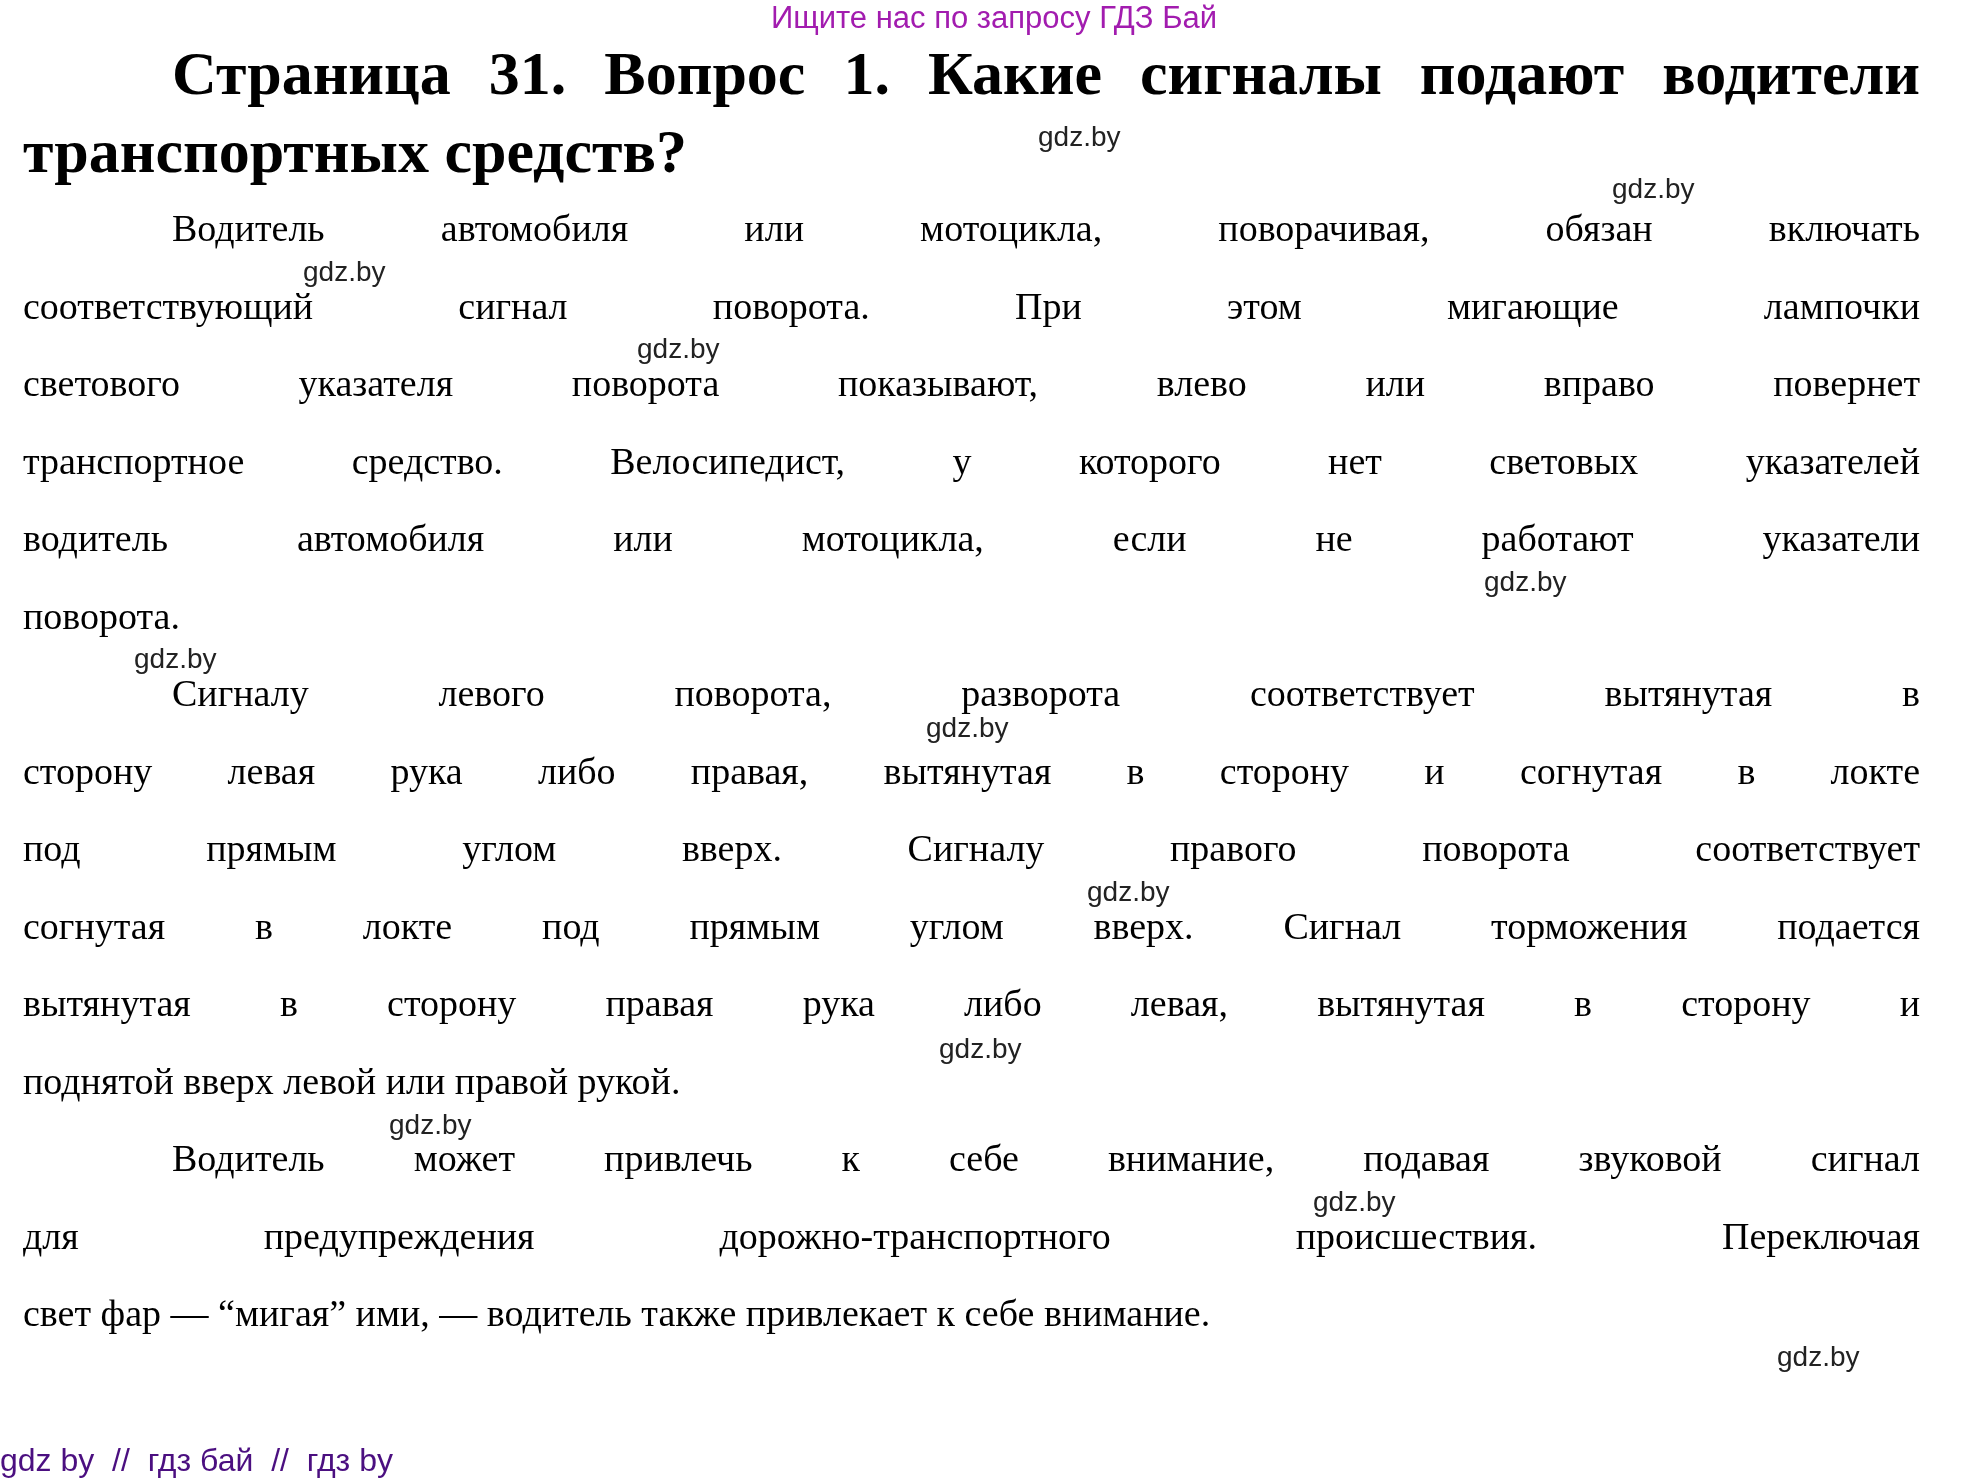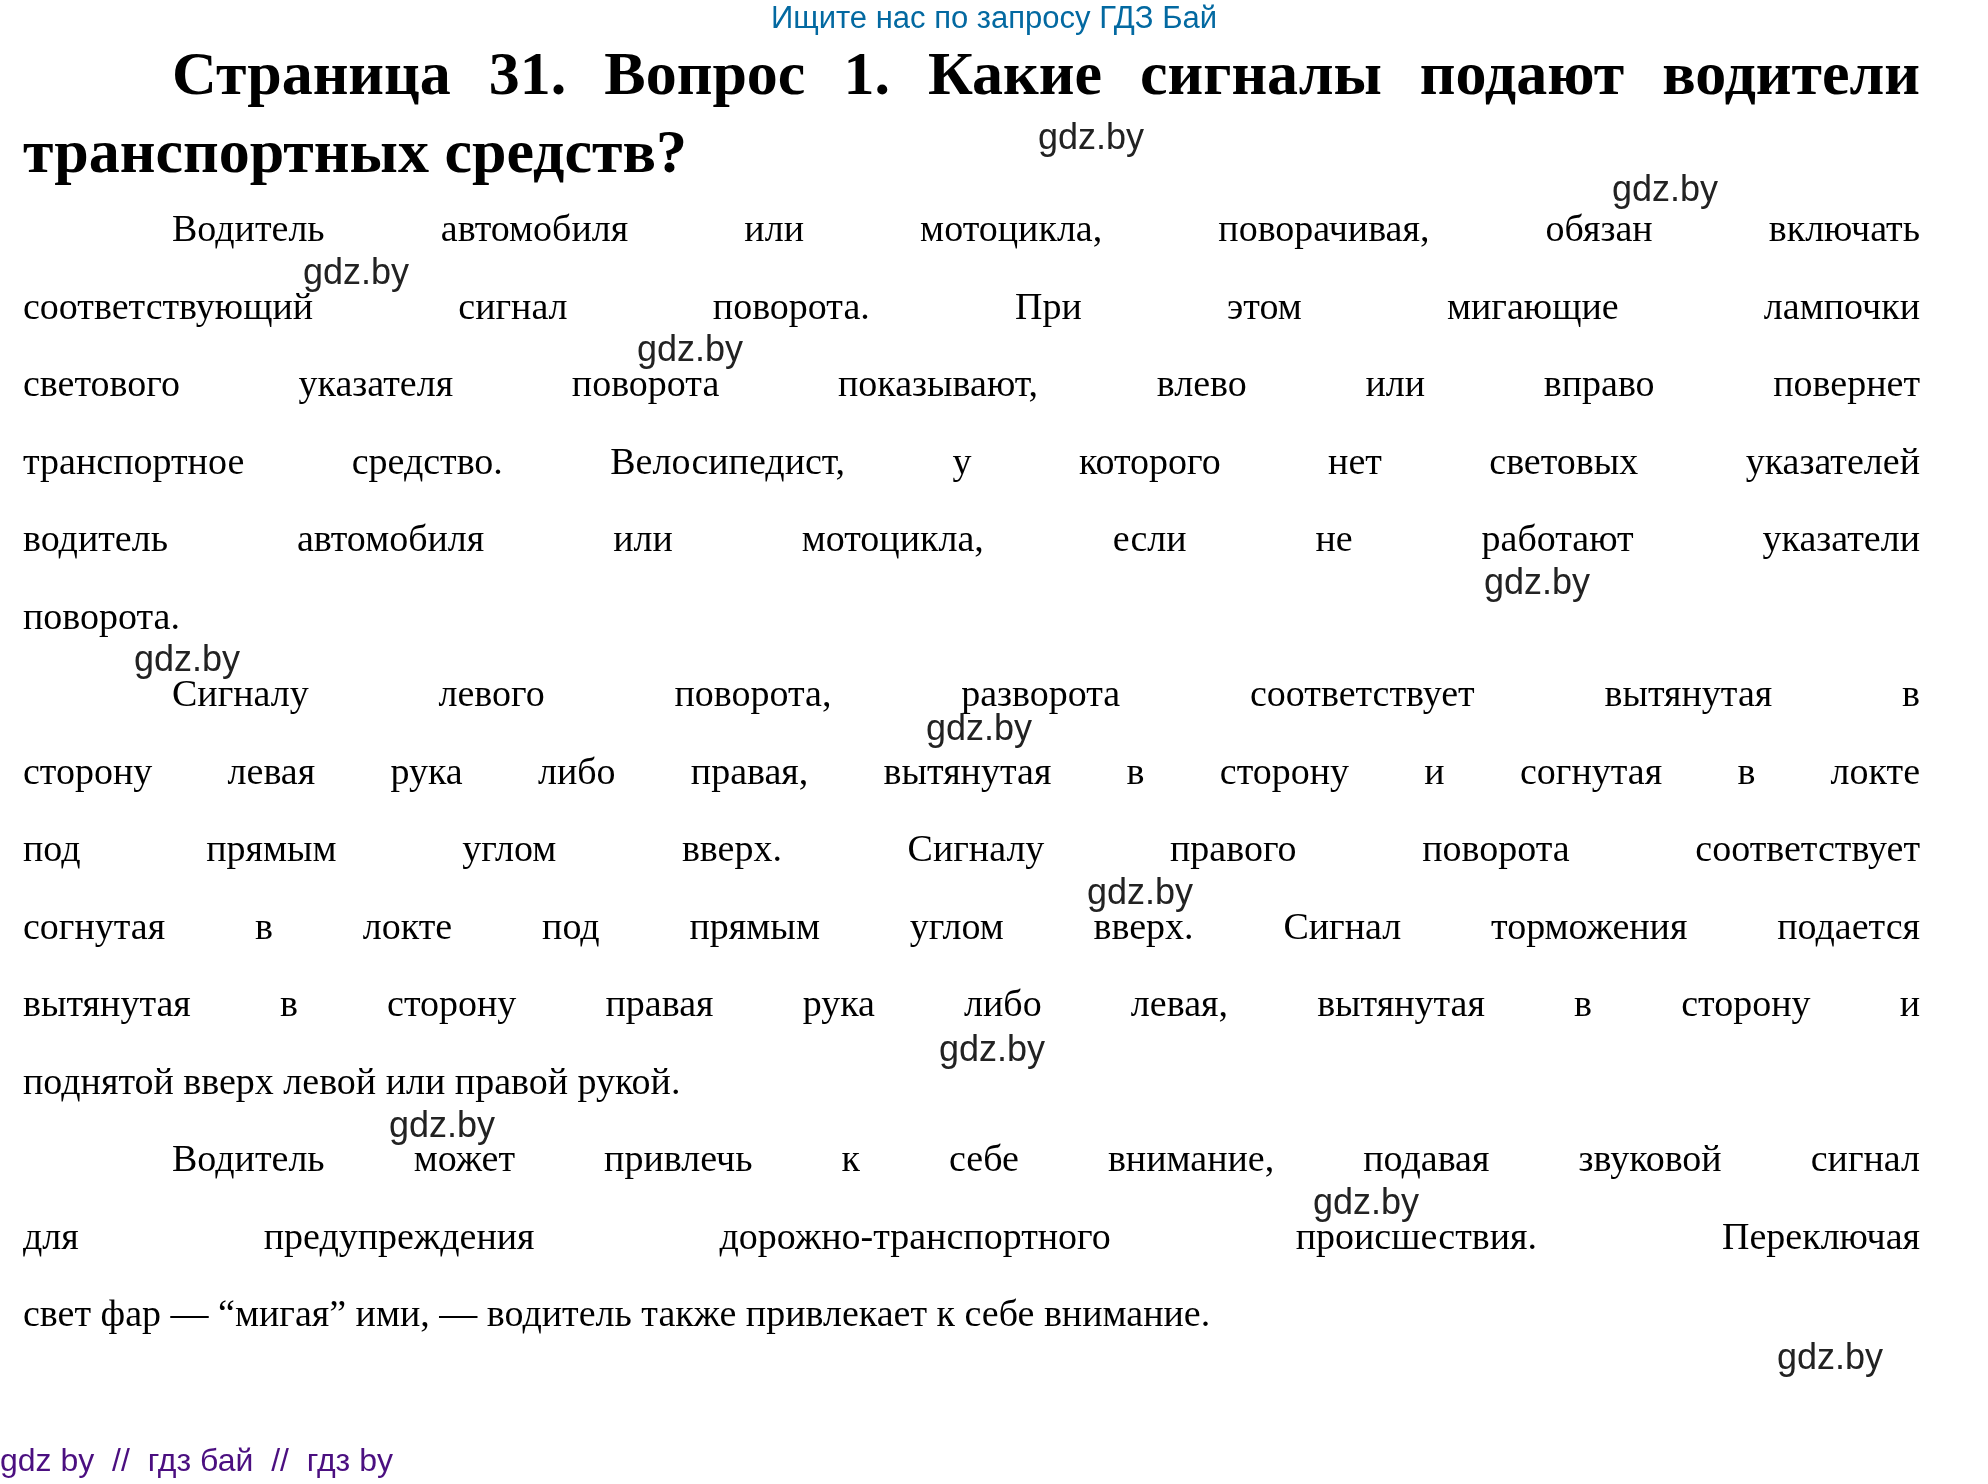--- a/index.html
+++ b/index.html
@@ -1,41 +1,41 @@
 <!DOCTYPE html>
 <html><head>
 <meta charset="utf-8">
 <style>
   html, body { margin: 0; padding: 0; background: #ffffff; }
   body { width: 1988px; height: 1484px; position: relative; overflow: hidden; }
   .header-note {
     position: absolute; left: 0; width: 1988px; top: 0; height: 36px;
     text-align: center; font-family: "Liberation Sans", sans-serif;
-    font-size: 31px; line-height: 36px; color: #0369a1;
+    font-size: 31px; line-height: 36px; color: #a21caf;
   }
   .footer-note {
     position: absolute; left: 0; width: 1988px; top: 1440px; height: 40px;
     text-align: left; font-family: "Liberation Sans", sans-serif;
     font-size: 32px; line-height: 40px; color: #4b0f80; white-space: pre;
   }
   .text-block {
     position: absolute; left: 23px; top: 35px; width: 1897px;
     font-family: Liberation Serif, serif; color: #000;
   }
   .line {
     height: 77.5px; line-height: 77.5px; white-space: nowrap;
     text-align: justify; text-align-last: justify; overflow: visible;
   }
   .line.last { text-align-last: left; }
   .line.indent { padding-left: 149px; }
   .title-line { font-size: 62px; font-weight: bold; }
   .body-line { font-size: 38px; }
   .wm {
     position: absolute; font-family: "Liberation Sans", sans-serif;
-    font-size: 36px; line-height: 30px; color: #222; white-space: nowrap;
+    font-size: 28px; line-height: 30px; color: #222; white-space: nowrap;
   }
 </style>
 </head>
 <body>
 
 <div class="header-note">Ищите нас по запросу ГДЗ Бай</div>
 
 <div class="text-block">
   <div class="line title-line indent">Страница 31. Вопрос 1. Какие сигналы подают водители</div>
   <div class="line title-line last">транспортных средств?</div>

